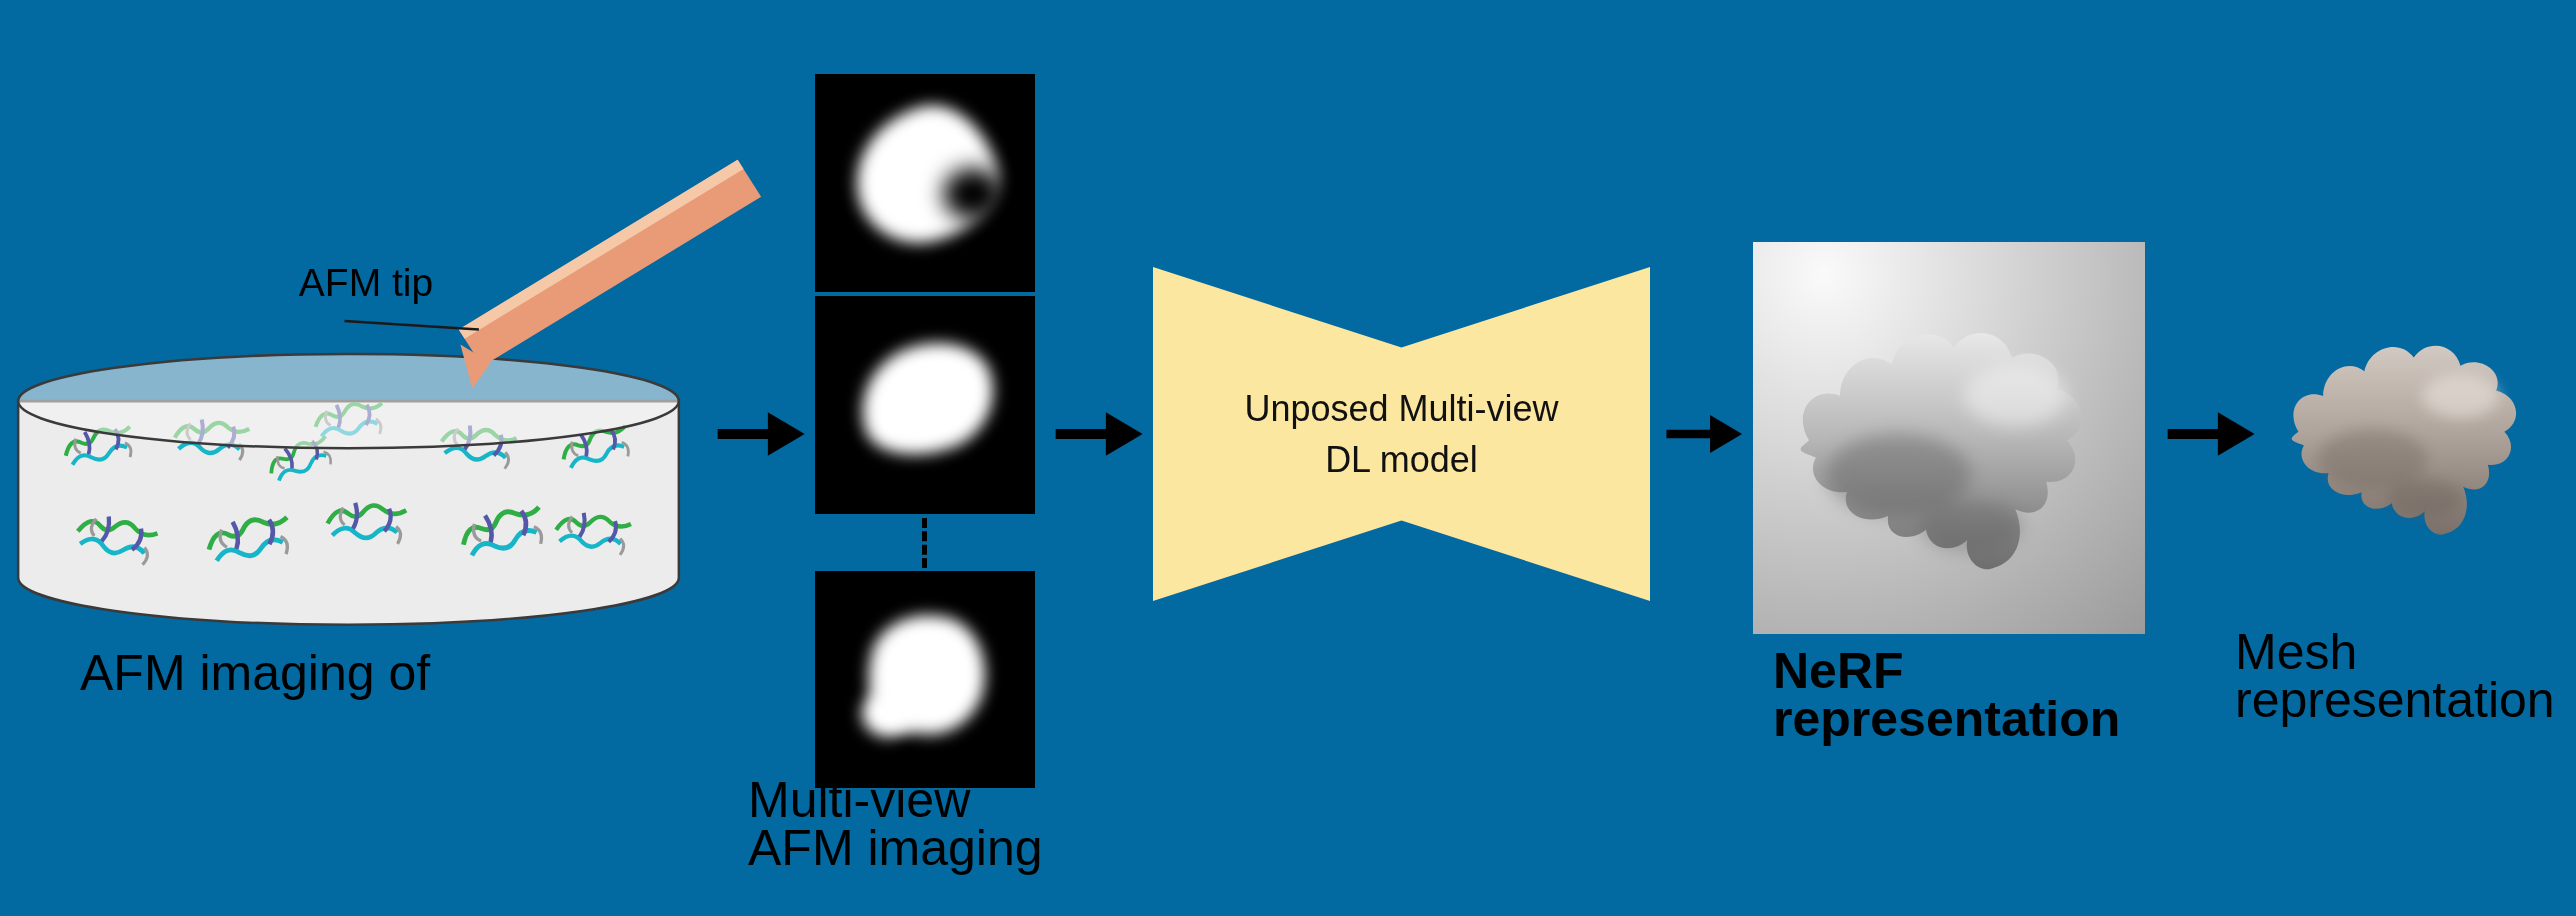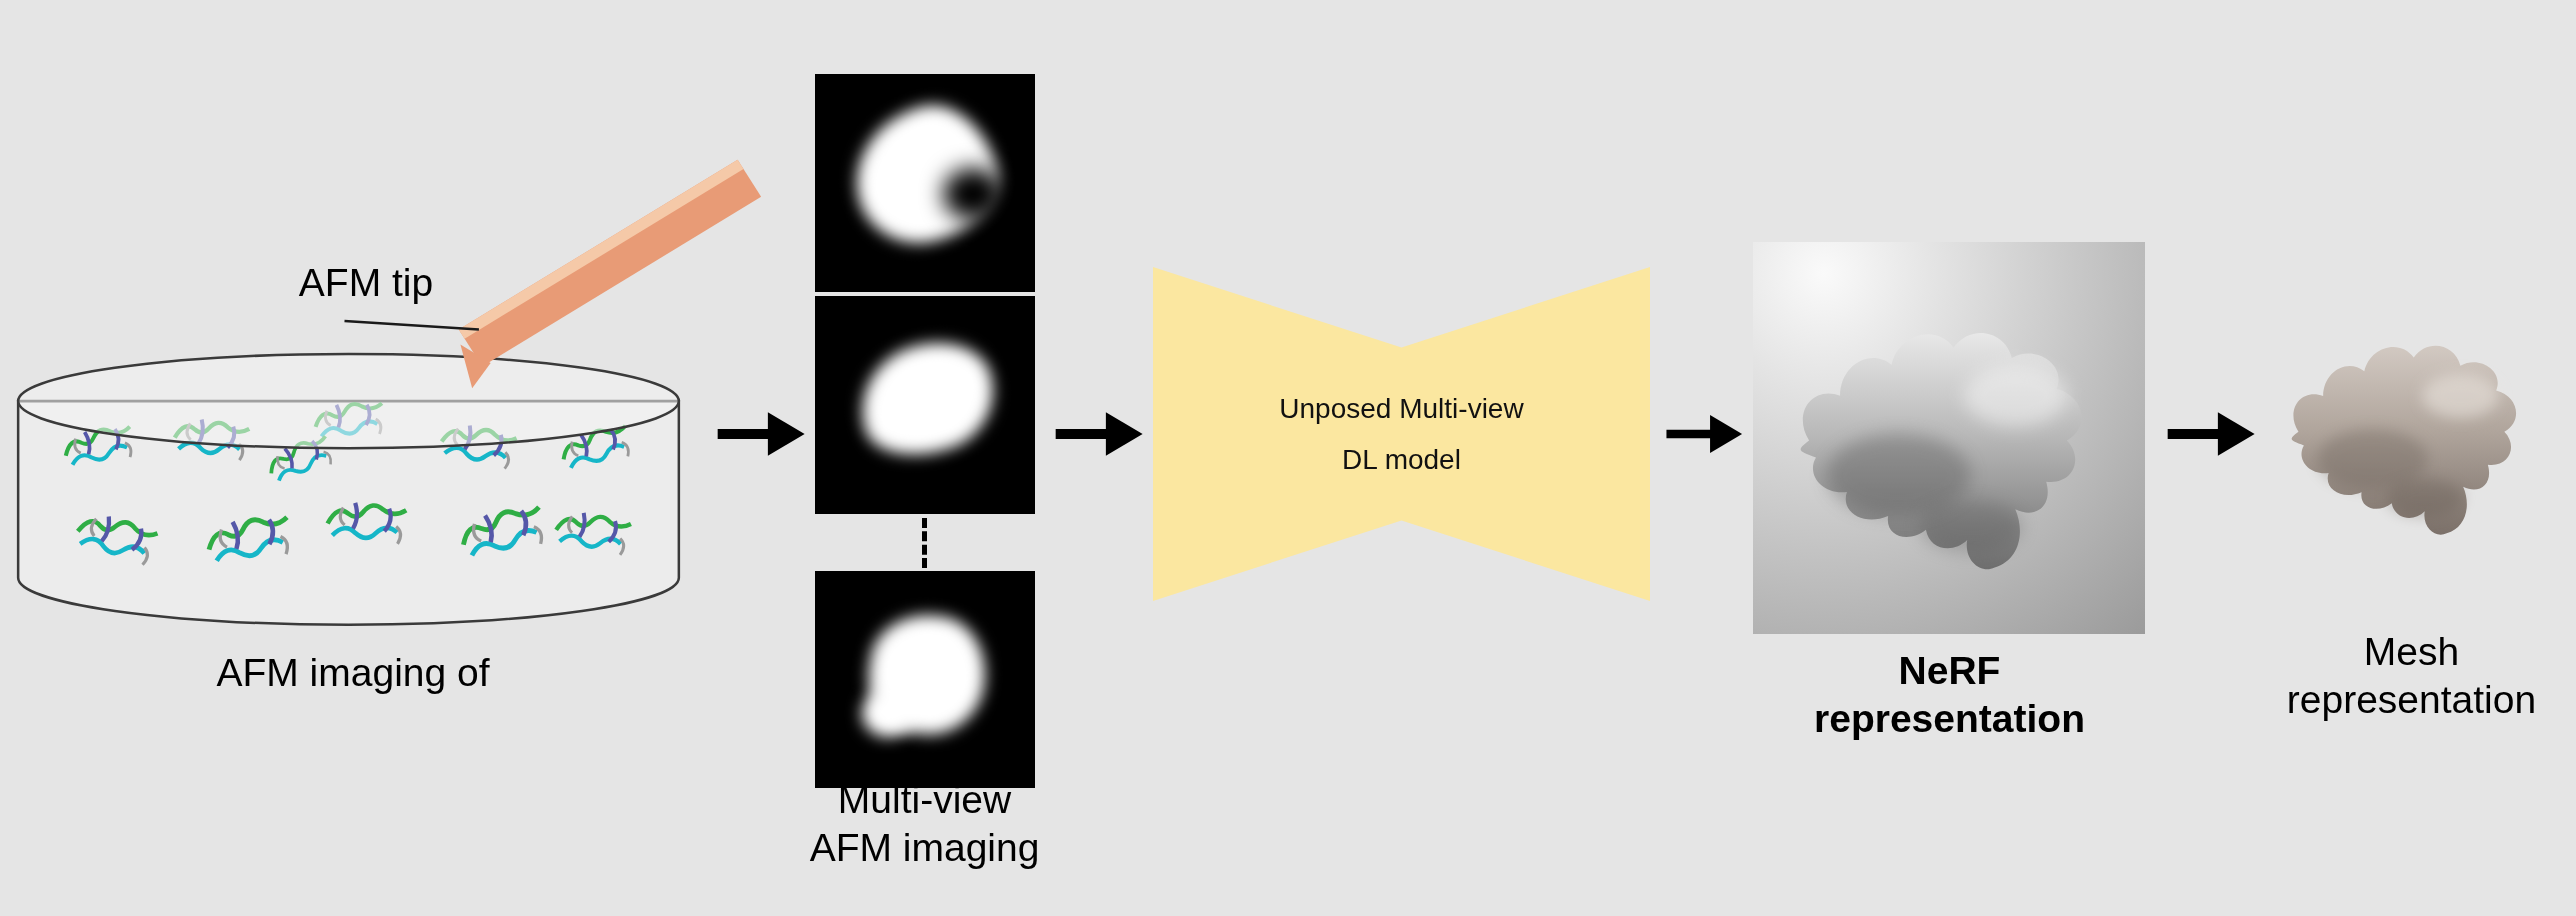--- a/index.html
+++ b/index.html
@@ -1,30 +1,29 @@
 <!DOCTYPE html>
 <html style="font-size:13.4px"><head>
 <meta charset="utf-8">
 <style>
   html,body{margin:0;padding:0;background:#ffffff;}
   .canvas{
     position:relative;
     width:2576px;
     height:917px;
-    background:#e5e5e5;
+    background:#0369a1;
     font-family:"Liberation Sans", sans-serif;
     color:#000;
     overflow:hidden;
   }
   .abs{position:absolute;}
   .caption{
     position:absolute;
-    font-size:39px;
+    font-size:50px;
     line-height:48px;
-    text-align:center;
     color:#000;
   }
   .tip-label{
     position:absolute;
     font-size:39px;
     line-height:42px;
     text-align:center;
     color:#000;
   }
   .afm-square{
@@ -52,21 +51,21 @@
     width:497px;
     height:334px;
   }
   .model-wrap svg{position:absolute;left:0;top:0;}
   .model-text{
     position:absolute;
     left:0;top:0;
     width:497px;height:334px;
     display:flex;flex-direction:column;
     align-items:center;justify-content:center;
-    font-size:28px;line-height:51px;
+    font-size:36px;line-height:51px;
     text-align:center;color:#111;
   }
   .nerf-panel{
     position:absolute;
     left:1753px;
     top:242px;
     width:392px;
     height:392px;
     background:radial-gradient(150% 150% at 18% 8%, #fafafa 0%, #c9c9c9 42%, #868686 100%);
   }

